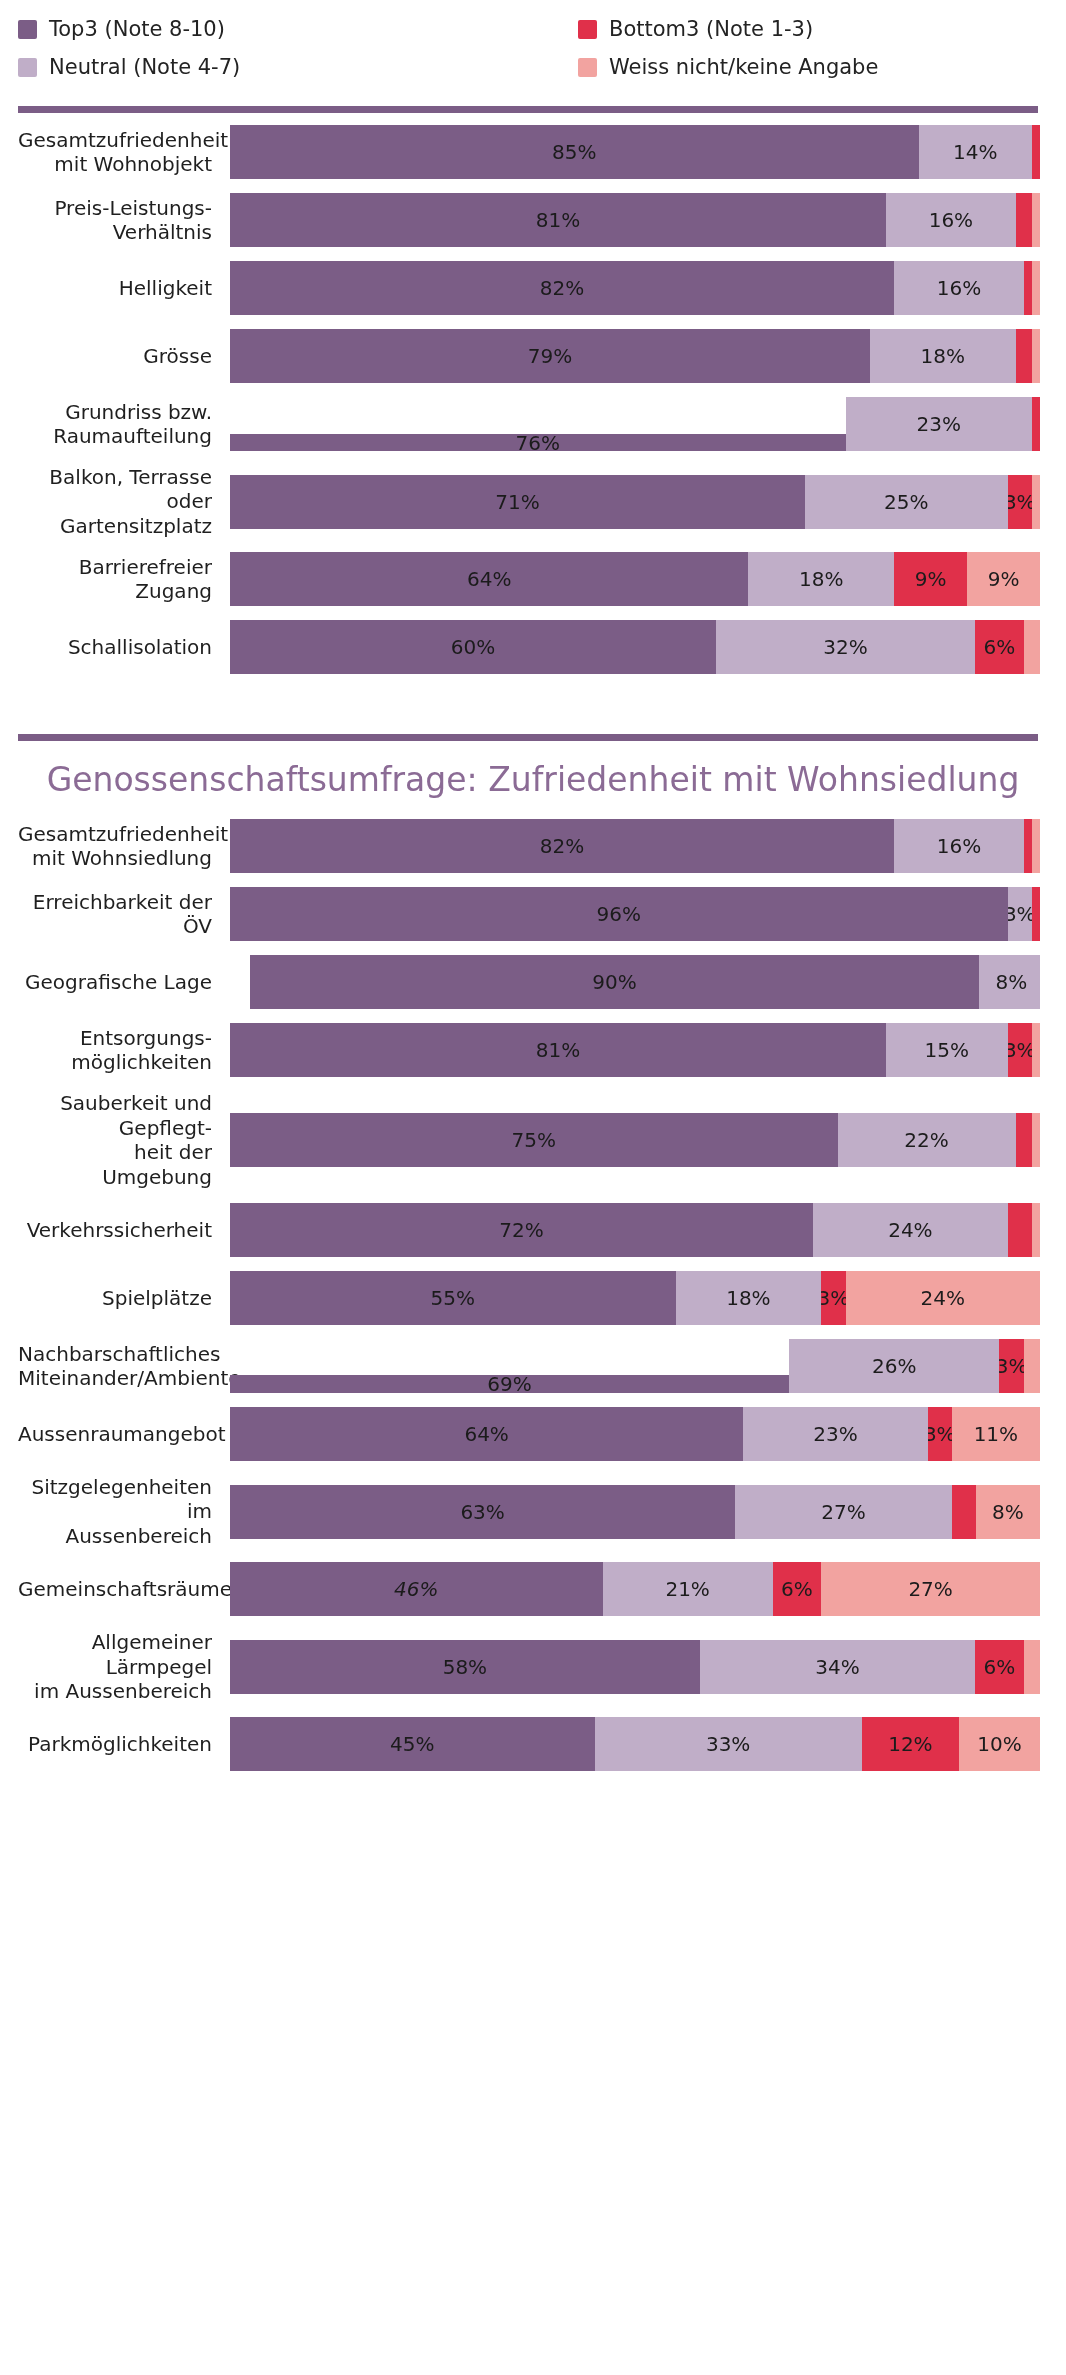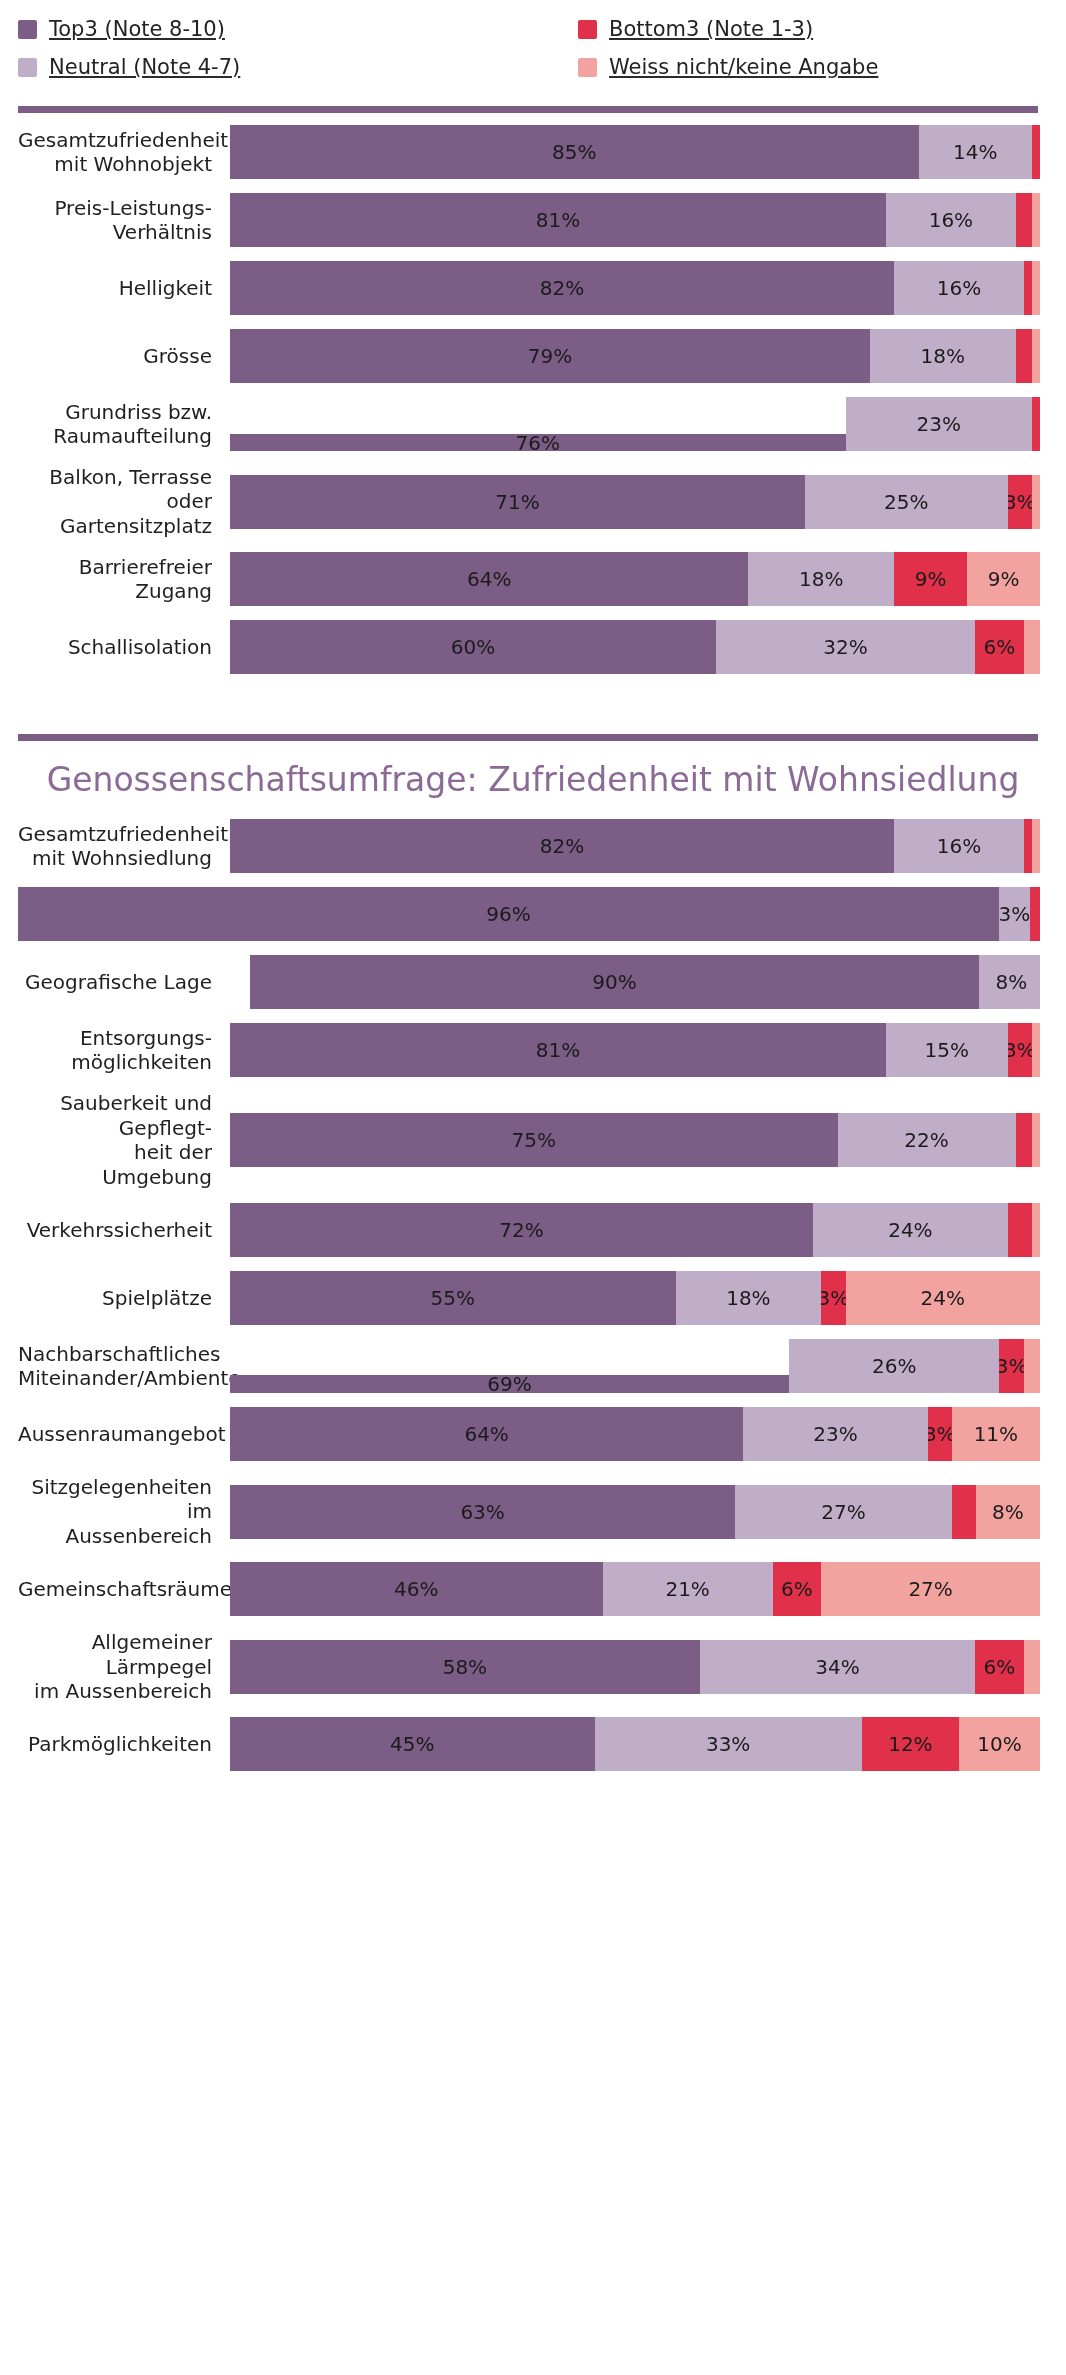--- a/index.html
+++ b/index.html
@@ -20,21 +20,20 @@
   }
 
   
   .legend {
     display: grid;
     grid-template-columns: 560px 1fr;
     grid-auto-rows: 38px;
     align-items: center;
     padding: 10px 40px 6px 18px;
     box-sizing: border-box;
-    text-decoration: underline;
   }
   .legend-item {
     display: flex;
     align-items: center;
     gap: 12px;
     font-size: 21px;
     color: #232323;
   }
   .legend-swatch {
     width: 19px;
@@ -257,20 +256,21 @@
             <span class="seg-label">82%</span>
           </div>
           <div class="seg neutral" style="flex: 0 0 16%;">
             <span class="seg-label">16%</span>
           </div>
           <div class="seg bottom3" style="flex: 0 0 1%;"></div>
           <div class="seg unknown" style="flex: 0 0 1%;"></div>
         </div>
       </div>
       <div class="row">
+        <div class="row-label">Erreichbarkeit der ÖV</div>
         <div class="bar">
           <div class="seg top3" style="flex: 0 0 96%;">
             <span class="seg-label">96%</span>
           </div>
           <div class="seg neutral" style="flex: 0 0 3%;">
             <span class="seg-label">3%</span>
           </div>
           <div class="seg bottom3" style="flex: 0 0 1%;"></div>
         </div>
       </div>
@@ -392,21 +392,21 @@
           </div>
           <div class="seg bottom3" style="flex: 0 0 2.9703%;"></div>
           <div class="seg unknown" style="flex: 0 0 7.92079%;">
             <span class="seg-label">8%</span>
           </div>
         </div>
       </div>
       <div class="row">
         <div class="row-label">Gemeinschaftsräume</div>
         <div class="bar">
-          <div class="seg top3" style="flex: 0 0 46%;">
+          <div class="seg top3" style="flex: 0 0 46%; font-style: italic;">
             <span class="seg-label">46%</span>
           </div>
           <div class="seg neutral" style="flex: 0 0 21%;">
             <span class="seg-label">21%</span>
           </div>
           <div class="seg bottom3" style="flex: 0 0 6%;">
             <span class="seg-label">6%</span>
           </div>
           <div class="seg unknown" style="flex: 0 0 27%;">
             <span class="seg-label">27%</span>

